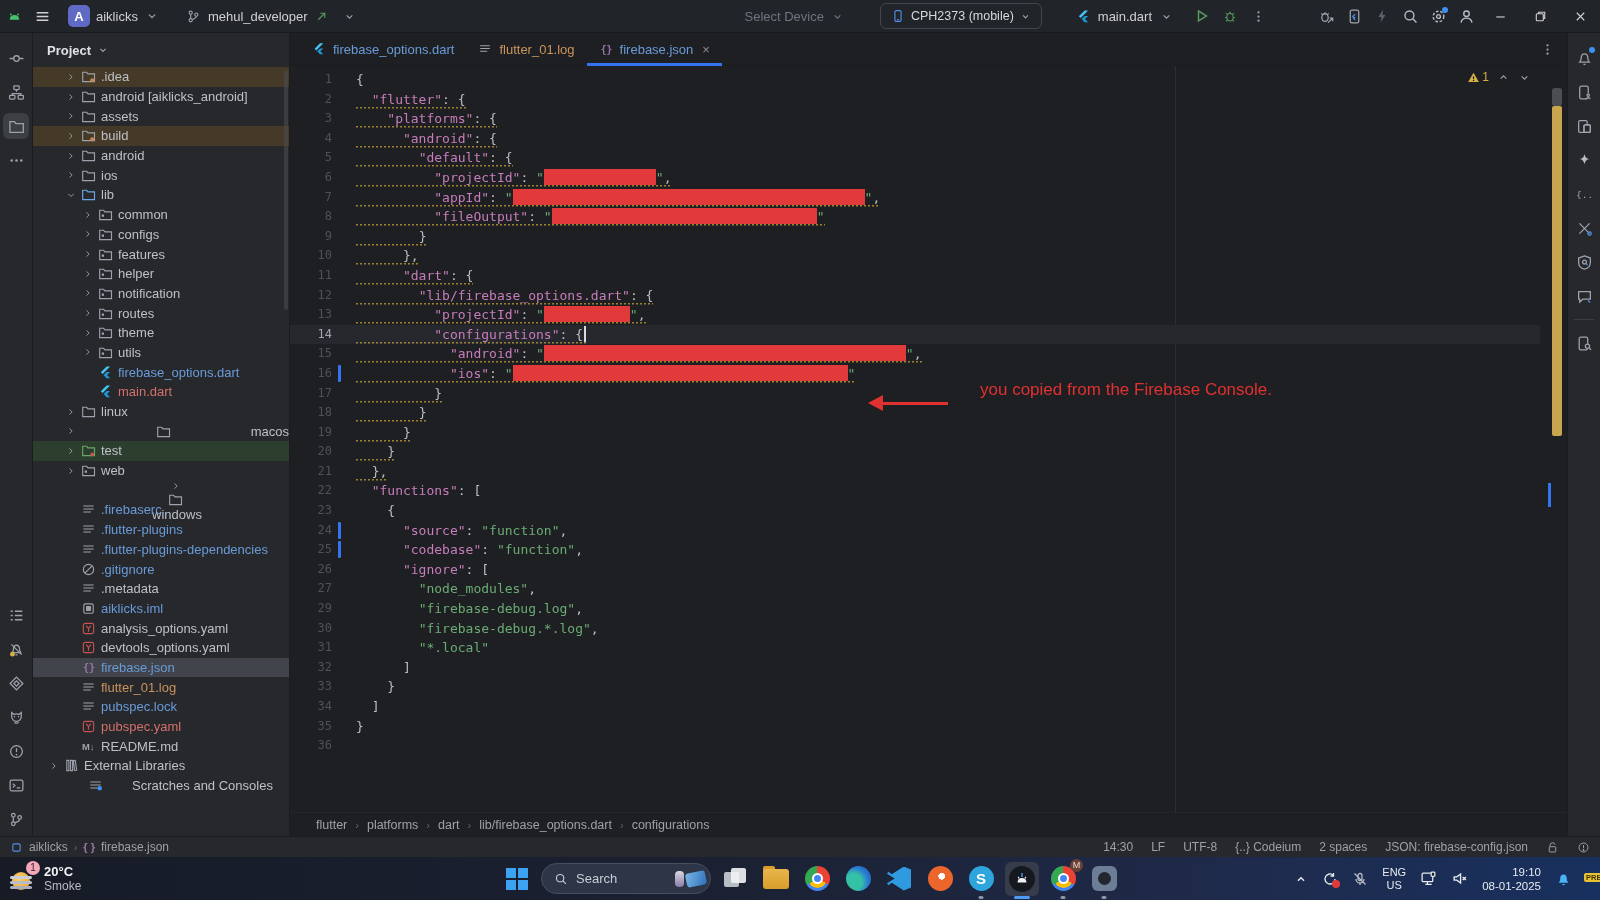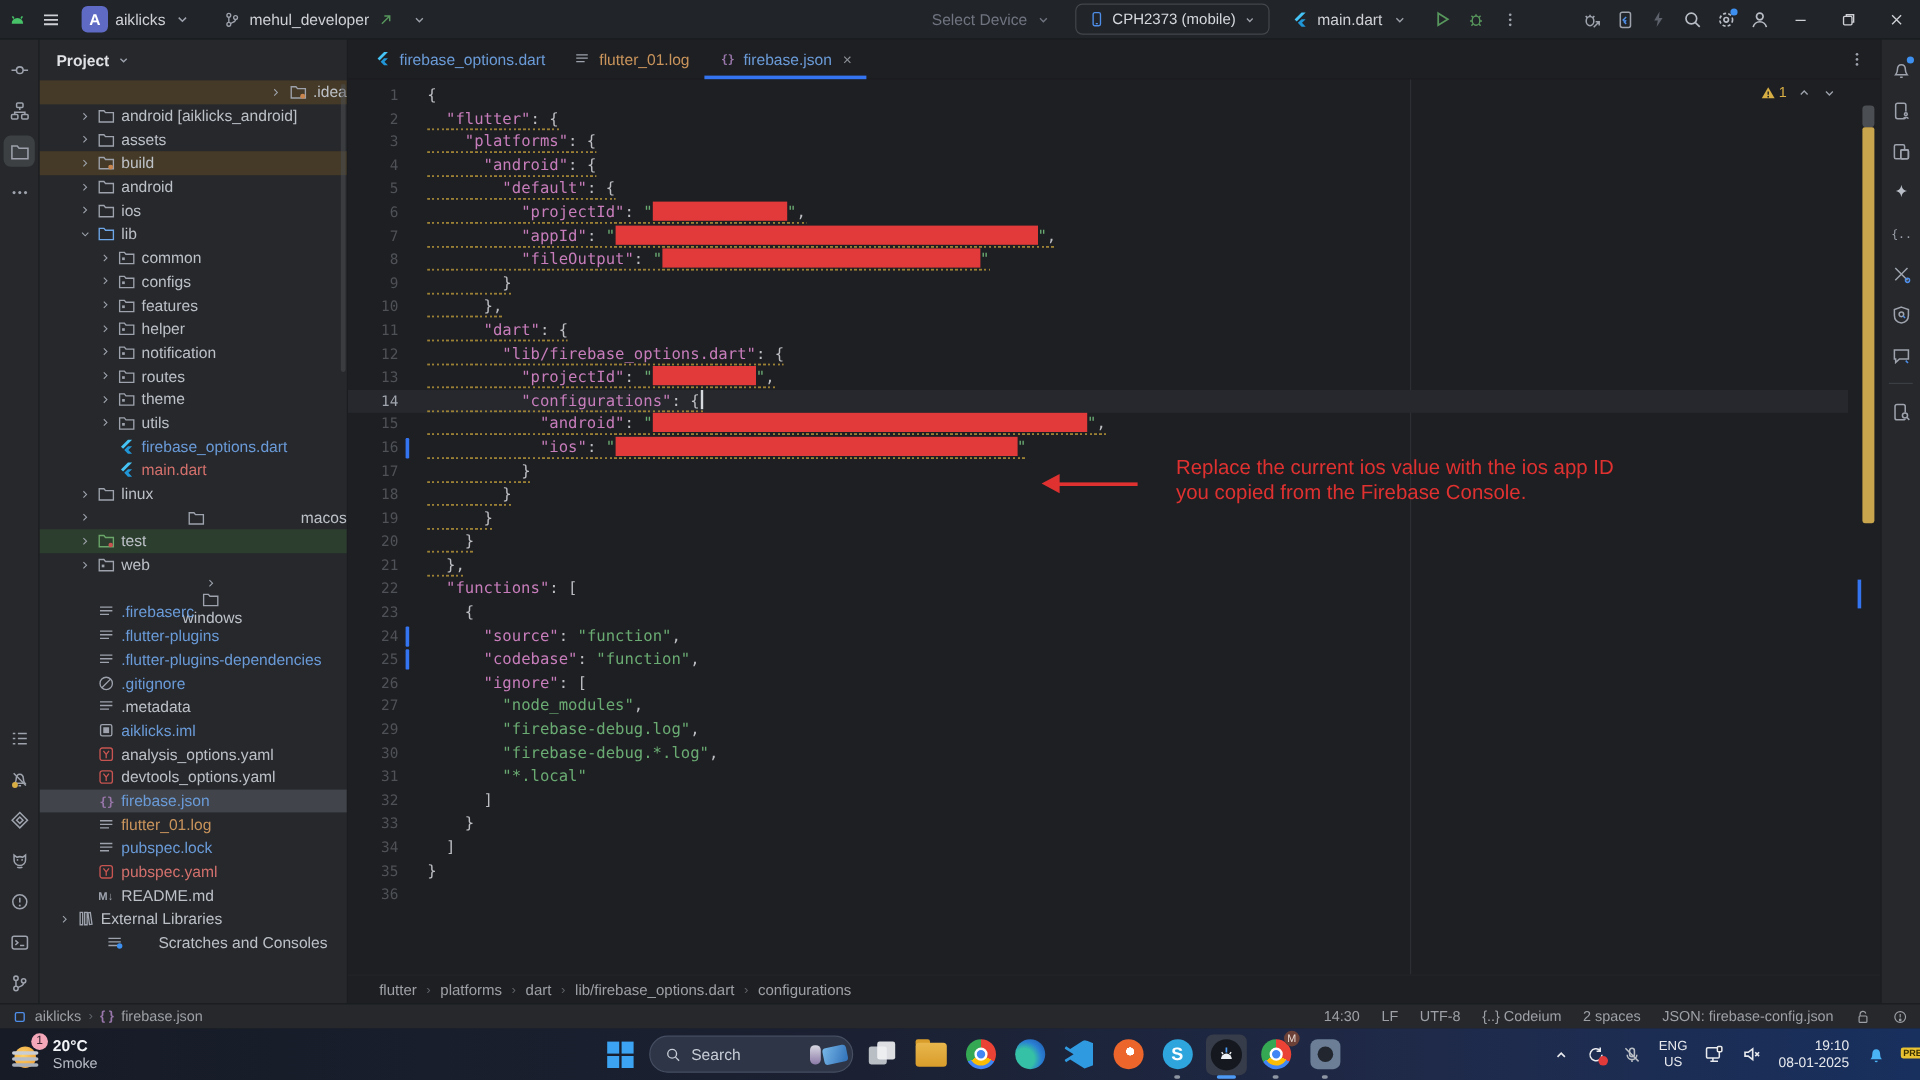--- a/index.html
+++ b/index.html
@@ -10,21 +10,21 @@
 
   
   #titlebar { left:0; top:0; width:1600px; height:33px; background:#212428;
     border-bottom:1px solid #17191c; display:flex; align-items:center; color:#ced0d6; font-size:13px; }
   .tb-ic { width:28px; height:26px; display:flex; align-items:center; justify-content:center; border-radius:5px; }
   #app-logo { width:22px; height:22px; border-radius:5px; background:#5f6ac4; color:#fff;
     display:flex; align-items:center; justify-content:center; font-size:13px; font-weight:bold; margin:0 6px 0 12px; }
   .tb-txt { color:#ced0d6; }
   .dim { color:#6f7480; }
   #device-pill { display:flex; align-items:center; gap:6px; border:1px solid #43464c; border-radius:6px;
-    height:26px; padding:0 10px; margin:0 12px; font-size:12.5px; color:#d5d8dd; }
+    height:26px; padding:0 10px; margin:0 28px; font-size:12.5px; color:#d5d8dd; }
   .win-btn { width:40px; height:33px; display:flex; align-items:center; justify-content:center; }
   .badge-dot { position:absolute; width:6px; height:6px; border-radius:50%; background:#3d90f0; right:4px; top:4px; }
 
   
   #leftstripe { left:0; top:33px; width:33px; height:803px; background:#26282c; border-right:1px solid #1a1c1f;
     display:flex; flex-direction:column; align-items:center; padding-top:8px; }
   #rightstripe { left:1567px; top:33px; width:33px; height:803px; background:#26282c; border-left:1px solid #1a1c1f;
     display:flex; flex-direction:column; align-items:center; padding-top:8px; }
   .stripe-ic { width:26px; height:26px; margin:4px 0; border-radius:6px; display:flex; align-items:center;
     justify-content:center; position:relative; color:#9da2ac; }
@@ -428,21 +428,21 @@
     </div>
 
   <div id="project" class="abs">
     <div id="proj-head">
       <span>Project</span>
       <svg width="12" height="12" viewBox="0 0 16 16" stroke="#9da2ac" stroke-width="1.5" fill="none">
           <path d="M4.5 6.5 8 10l3.5-3.5"></path>
         </svg>
     </div>
     <div id="tree">
-        <div class="trow row-brown" style="padding-left: 29px; justify-content: flex-end;">
+        <div class="trow row-brown" style="padding-left: 29px;">
           <span class="tchev">
             <span>
               <svg width="12" height="12" viewBox="0 0 16 16">
                 <path stroke="#9da2ac" stroke-width="1.2" fill="none" d="M6 4.5 9.5 8 6 11.5"></path>
               </svg>
             </span>
           </span>
           <span class="tico">
             <span>
               <svg width="15" height="15" viewBox="0 0 16 16">
@@ -1138,21 +1138,20 @@
           </svg>
       </div>
 
       <div id="scroll-thumb"></div>
       <div id="warn-stripe"></div>
       <div id="chg-stripe"></div>
 
       <div id="ann-arrow-head"></div>
       <div id="ann-arrow-line"></div>
       <div id="ann-text">
-        <div>Replace the current ios value with the ios app ID</div>
         <div>you copied from the Firebase Console.</div>
       </div>
     </div>
 
     <div id="breadcrumbs">
         <span>flutter</span>
         <span class="bc-sep">›</span>
         <span>platforms</span>
         <span class="bc-sep">›</span>
         <span>dart</span>

